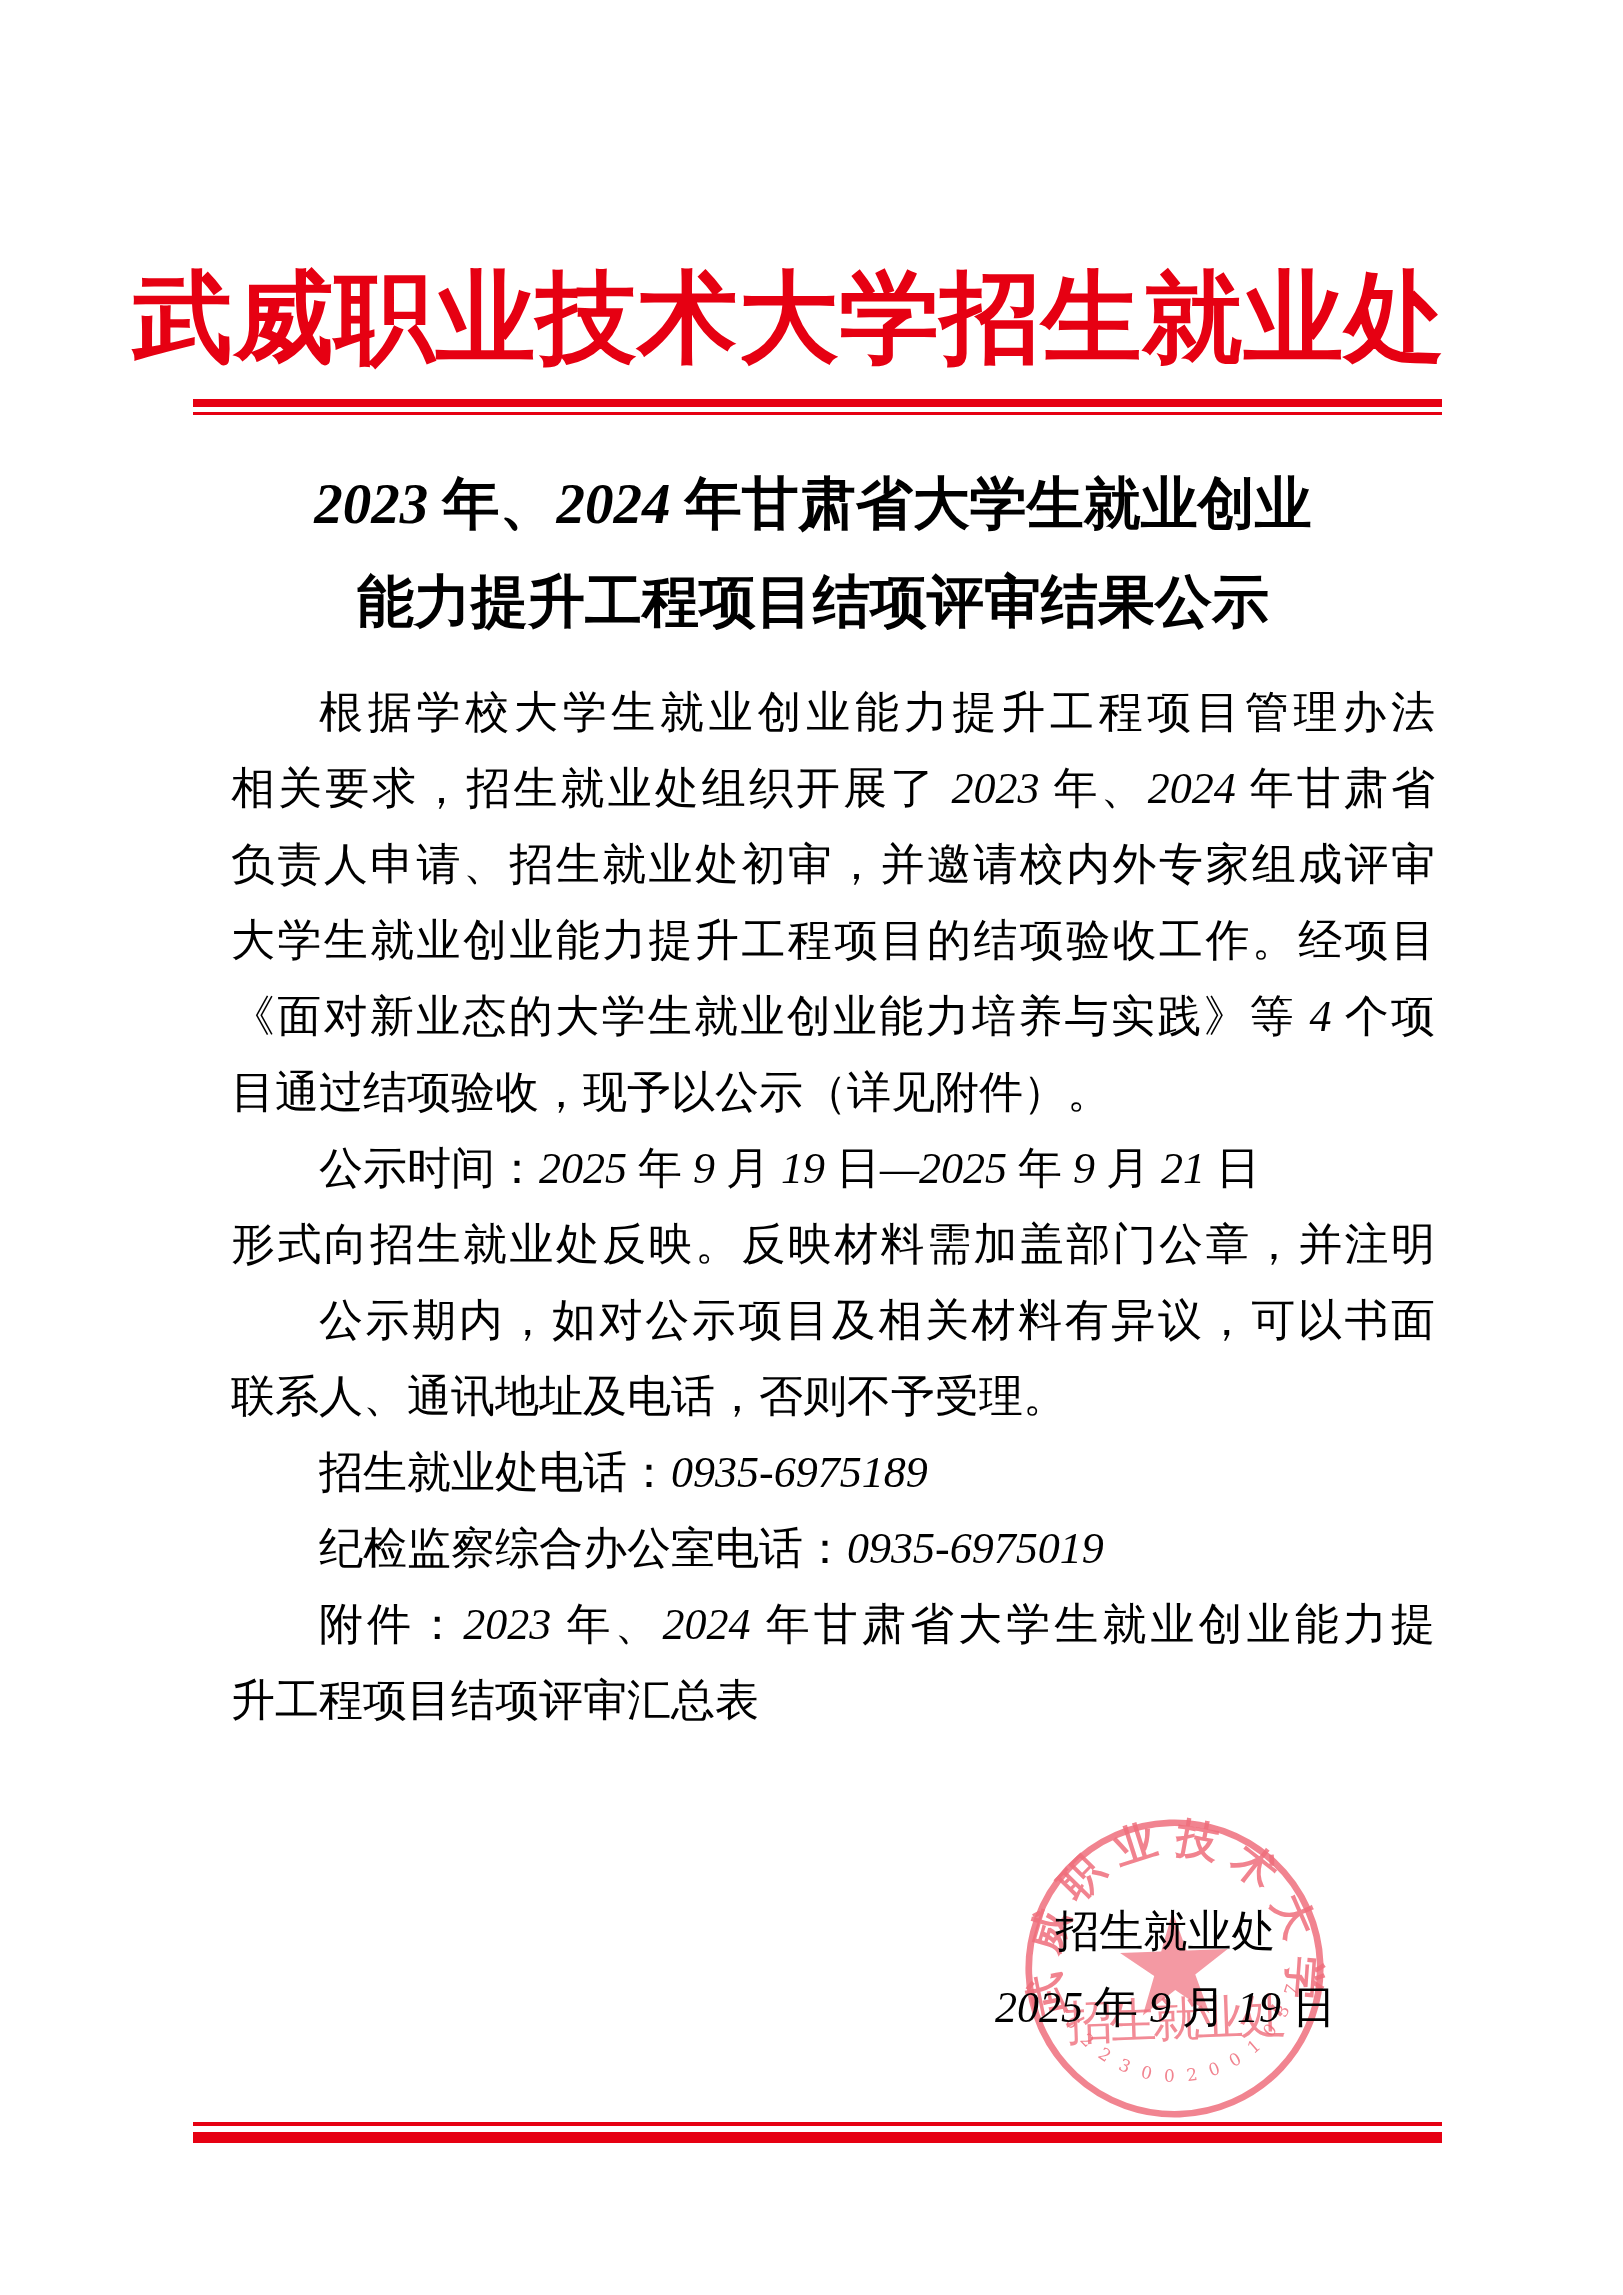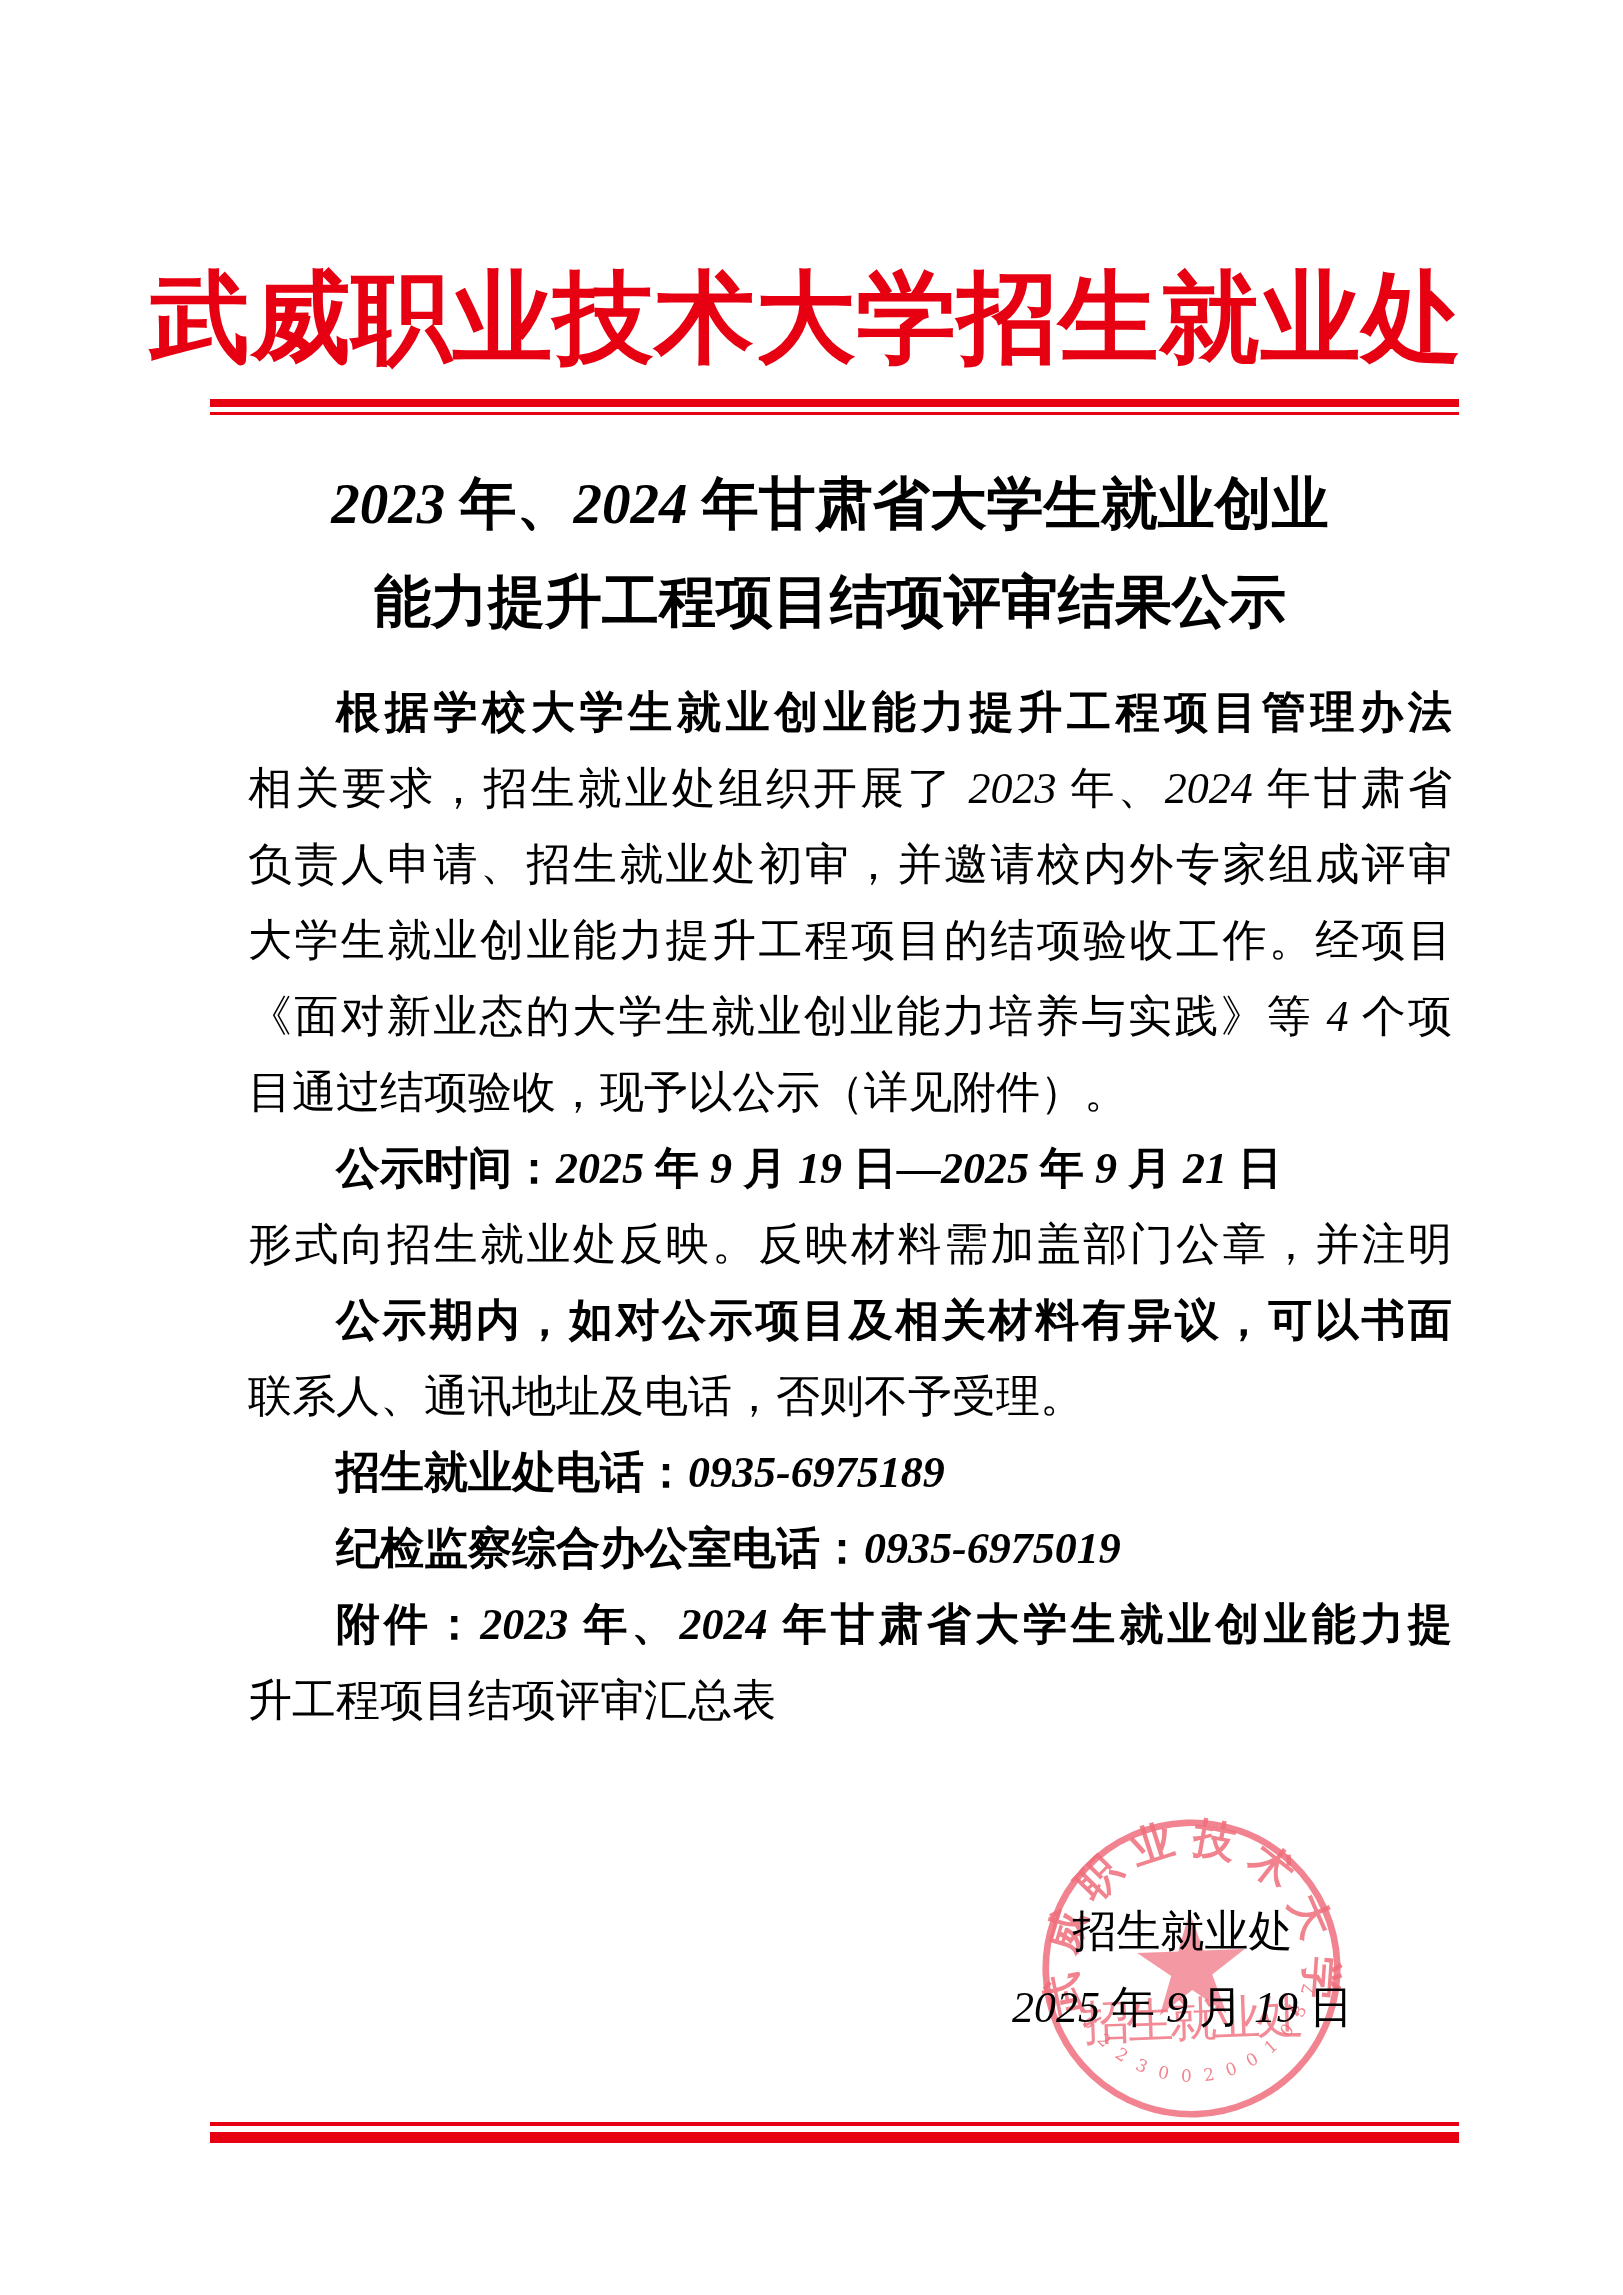--- a/index.html
+++ b/index.html
@@ -4,21 +4,20 @@
 <style>
   html,body{margin:0;padding:0;background:#ffffff;}
   #page{
     position:relative;
     width:1578px;
     height:2295px;
     background:#ffffff;
     overflow:hidden;
     font-family:"Liberation Serif","DejaVu Serif",serif;
     color:#000000;
-    margin-left:17px;
   }
   
   .header-title{
     position:absolute;
     top:265px; left:0; width:100%;
     text-align:center;
     font-size:100px;
     font-weight:900;
     font-style:oblique 9deg;
     line-height:1.08;
@@ -48,21 +47,21 @@
   .body-text{
     position:absolute;
     top:675px; left:231px; width:1204px;
     font-size:44px;
     line-height:76px;
     font-style:oblique 9deg;
     z-index:2;
   }
   .line{text-align:justify;white-space:nowrap;}
   .line.full{text-align-last:justify;white-space:normal;}
-  .line.indent{text-indent:88px;font-weight:bold;}
+  .line.indent{text-indent:88px;}
   
   .signature{
     position:absolute;
     top:1894px; left:961px; width:409px;
     text-align:center;
     font-size:44px;
     line-height:76px;
     font-style:oblique 9deg;
     z-index:2;
   }

